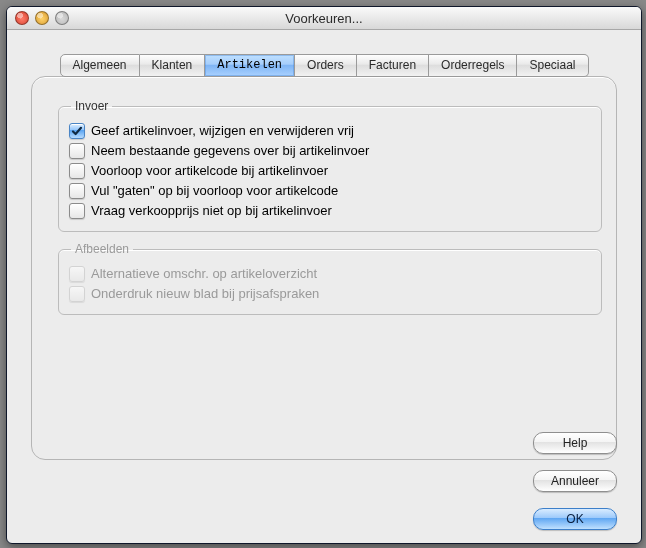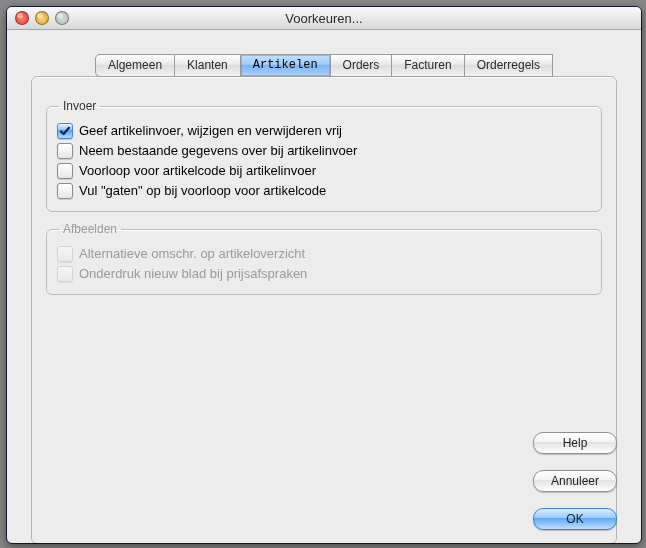--- a/index.html
+++ b/index.html
@@ -103,25 +103,25 @@
   .tab.active {
     background: linear-gradient(#bfe0ff, #a5cdfb 45%, #7cb3f4 46%, #a9d1ff);
     color: #000;
     box-shadow: inset 0 0 0 1px rgba(58,122,205,0.35);
     font-family: Liberation Mono, monospace;
   }
 
   
   .tabpanel {
     border: 1px solid #b5b5b5;
-    border-radius: 6px;
+    border-radius: 14px;
     background: var(--panel);
     box-shadow: inset 0 1px 0 #fff;
-    padding: 16px 12px 12px 12px;
-    height: 468px;
+    padding: 16px 12px 12px 24px;
+    height: 384px;
     box-sizing: border-box;
     position: relative;
   }
 
   
   fieldset.group {
     border: 1px solid #bcbcbc;
     border-radius: 6px;
     margin: 6px 2px 10px 2px;
     padding: 8px 10px 10px 10px;
@@ -215,20 +215,21 @@
 
   <div class="content">
 
     <div class="tabstrip">
       <div class="tab first">Algemeen</div>
       <div class="tab">Klanten</div>
       <div class="tab active">Artikelen</div>
       <div class="tab">Orders</div>
       <div class="tab">Facturen</div>
       <div class="tab">Orderregels</div>
+      <div class="tab last">Speciaal</div>
     </div>
 
     <div class="tabpanel">
 
       <fieldset class="group">
         <legend>Invoer</legend>
 
         <div class="row">
           <span class="cbx checked">
             <svg viewBox="0 0 12 12">
@@ -248,20 +249,26 @@
             
           </span>
           <span>Voorloop voor artikelcode bij artikelinvoer</span>
         </div>
         <div class="row">
           <span class="cbx">
             
           </span>
           <span>Vul "gaten" op bij voorloop voor artikelcode</span>
         </div>
+        <div class="row">
+          <span class="cbx">
+            
+          </span>
+          <span>Vraag verkoopprijs niet op bij artikelinvoer</span>
+        </div>
       </fieldset>
 
       <fieldset class="group disabled">
         <legend>Afbeelden</legend>
 
         <div class="row disabled">
           <span class="cbx disabled">
             
           </span>
           <span>Alternatieve omschr. op artikeloverzicht</span>

